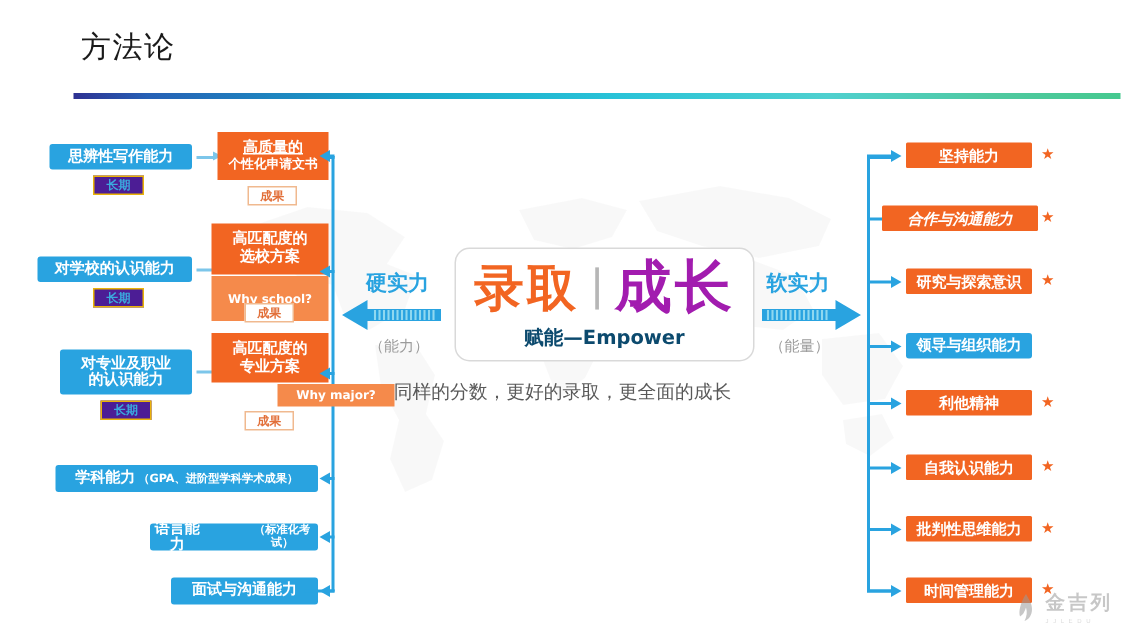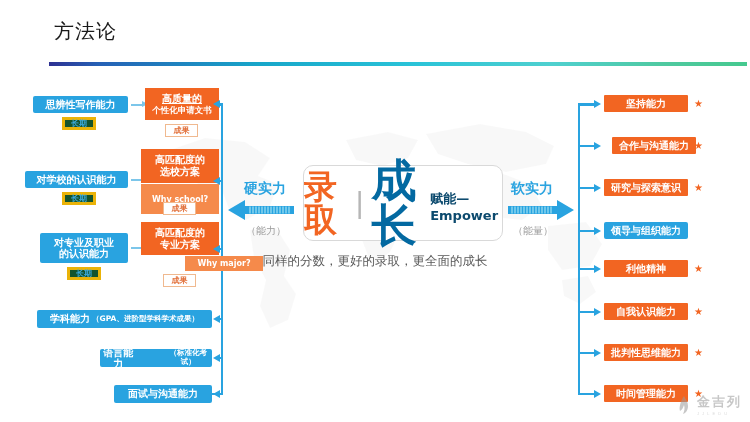--- a/index.html
+++ b/index.html
@@ -55,22 +55,22 @@
   .orange-right{
     position:absolute;background:#f26522;color:#ffffff;
     display:flex;align-items:center;justify-content:center;
     text-align:center;font-weight:bold;border-radius:1px;
     font-family:"DejaVu Sans","Liberation Sans",sans-serif;
     box-sizing:border-box;
   }
 
   
   .badge-blue{
-    position:absolute;border:3px solid #eab308;color:#3ba9dd;
-    background:#14532d;font-size:8px;font-weight:bold;
+    position:absolute;border:1px solid #eab308;color:#3ba9dd;
+    background:#4c1d95;font-size:8px;font-weight:bold;
     display:flex;align-items:center;justify-content:center;
     font-family:"DejaVu Sans","Liberation Sans",sans-serif;
     box-sizing:border-box;
   }
   .badge-orange{
     position:absolute;border:1px solid #f0b98f;color:#e2703a;
     background:#ffffff;font-size:8px;font-weight:bold;
     display:flex;align-items:center;justify-content:center;
     font-family:"DejaVu Sans","Liberation Sans",sans-serif;
     box-sizing:border-box;
@@ -89,27 +89,27 @@
 
   
   .feeder{position:absolute;height:2px;background:#7cc6ea;}
   .feeder-head{position:absolute;width:0;height:0;border-top:3.5px solid transparent;border-bottom:3.5px solid transparent;border-left:6px solid #7cc6ea;}
 
   
   .center-card{
     position:absolute;left:303px;top:165px;width:200px;height:76px;
     background:#ffffff;border:1px solid #d9d9d9;border-radius:10px;
     box-sizing:border-box;
-    display:flex;flex-direction:row;align-items:center;justify-content:center;
+    display:flex;flex-direction:column;align-items:center;justify-content:center;
   }
   .center-main{display:flex;align-items:center;justify-content:center;gap:0px;line-height:1;}
   .cm-orange{color:#f26522;font-size:33px;font-weight:bold;letter-spacing:2px;
     font-family:"DejaVu Sans","Liberation Sans",sans-serif;}
   .cm-div{color:#b6b6b6;font-size:30px;margin:0 8px;font-weight:300;}
-  .cm-blue{color:#0369a1;font-size:45px;font-weight:bold;letter-spacing:2px;
+  .cm-blue{color:#a21caf;font-size:38px;font-weight:bold;letter-spacing:2px;
     font-family:"DejaVu Sans","Liberation Sans",sans-serif;}
   .center-sub{margin-top:6px;color:#0c4a6e;font-size:13px;font-weight:bold;
     font-family:"DejaVu Sans","Liberation Sans",sans-serif;}
   .center-caption{
     position:absolute;left:0;top:253px;width:750px;text-align:center;
     color:#595959;font-size:12.5px;
     font-family:"DejaVu Sans","Liberation Sans",sans-serif;
   }
 
   
@@ -279,21 +279,21 @@
   <div class="hline" style="left:578px;top:104px;width:18px;"></div>
   <div class="hline" style="left:578px;top:393px;width:18px;"></div>
 
   <div class="hline" style="left:578px;top:103px;width:18px;"></div>
   <div class="arrowhead arrow-right" style="left:594px;top:100px;"></div>
   <div class="orange-right" style="left:604px;top:95px;width:84px;height:17px;font-size:10px;">坚持能力</div>
   <div class="star" style="left:694px;top:99px;">★</div>
 
   <div class="hline" style="left:578px;top:145px;width:18px;"></div>
   <div class="arrowhead arrow-right" style="left:594px;top:142px;"></div>
-  <div class="orange-right" style="left:612px;top:137px;width:84px;height:17px;font-size:10px;">合作与沟通能力</div>
+  <div class="orange-right" style="left:588px;top:137px;width:104px;height:17px;font-size:10px;font-style:italic;">合作与沟通能力</div>
   <div class="star" style="left:694px;top:141px;">★</div>
 
   <div class="hline" style="left:578px;top:187px;width:18px;"></div>
   <div class="arrowhead arrow-right" style="left:594px;top:184px;"></div>
   <div class="orange-right" style="left:604px;top:179px;width:84px;height:17px;font-size:10px;">研究与探索意识</div>
   <div class="star" style="left:694px;top:183px;">★</div>
 
   <div class="hline" style="left:578px;top:230px;width:18px;"></div>
   <div class="arrowhead arrow-right" style="left:594px;top:227px;"></div>
   <div class="blue-box" style="left:604px;top:222px;width:84px;height:17px;font-size:10px;">领导与组织能力</div>

